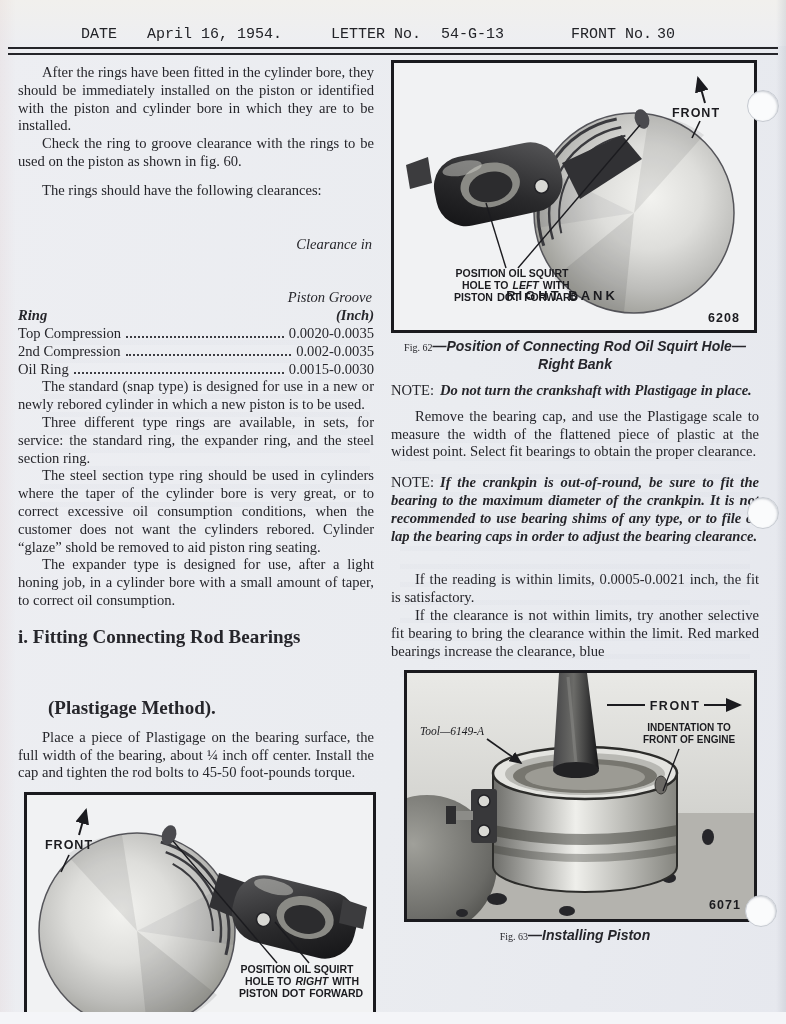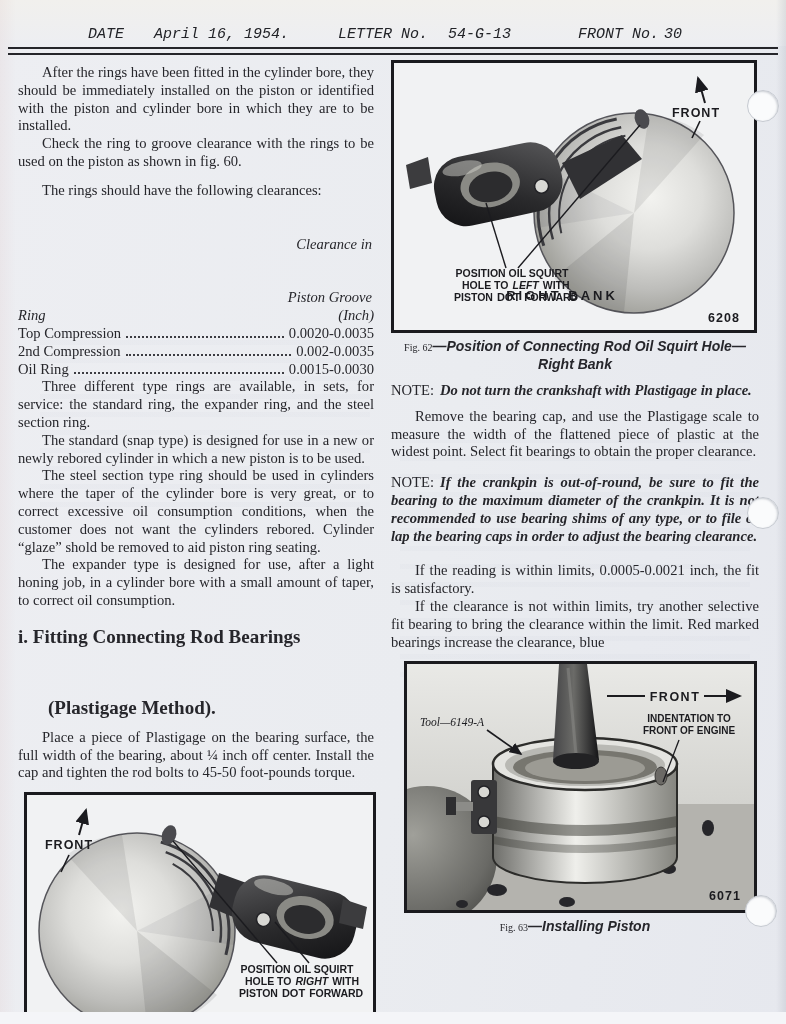--- a/index.html
+++ b/index.html
@@ -15,37 +15,37 @@
     background:linear-gradient(#f1f0ed,#edeef2);}
   .left-tint{position:absolute;top:0;left:0;bottom:0;width:16px;
     background:linear-gradient(90deg,rgba(208,160,158,0.10),rgba(208,160,158,0));}
   .right-shade{position:absolute;top:0;right:0;bottom:0;width:10px;
     background:linear-gradient(270deg,rgba(150,156,168,0.22),rgba(150,156,168,0));}
   .bottom-strip{position:absolute;left:0;right:0;bottom:0;height:12px;background:#f4f5f8;}
   .ghost{position:absolute;pointer-events:none;opacity:.55;
     background:repeating-linear-gradient(0deg,transparent 0 13px,rgba(95,105,140,0.045) 13px 18px);}
 
   
-  .hdr{position:absolute;top:26px;left:16px;right:0;height:22px;
-    font-family:"Liberation Mono",monospace;font-size:15px;color:#222328;font-style:italic;}
+  .hdr{position:absolute;top:26px;left:9px;right:0;height:22px;
+    font-family:"Liberation Mono",monospace;font-size:15px;color:#222328;}
   .hdr span{position:absolute;white-space:nowrap;}
   .rule-double{position:absolute;top:47px;left:8px;right:8px;height:4px;
     border-top:2px solid #25252a;border-bottom:2px solid #25252a;}
 
   
   .col{position:absolute;font-size:14.6px;line-height:17.8px;text-align:justify;}
   .col-left{left:18px;top:64px;width:356px;}
   .col-right{left:391px;top:60px;width:368px;}
   .para{text-indent:24px;margin:0;}
   .gap-sm{height:11px;}
 
   
   .tbl{margin:0;}
   .tbl-hdr{text-align:right;font-style:italic;padding-right:2px;margin-top:36px;}
-  .tbl-row2{display:flex;justify-content:space-between;font-style:italic;}
+  .tbl-row2{display:flex;justify-content:space-between;font-style:italic;font-weight:bold;}
   .tbl-row{display:flex;align-items:baseline;}
   .tbl-row .lbl{white-space:nowrap;}
   .tbl-row .val{white-space:nowrap;}
   .leader{flex:1;border-bottom:2px dotted #3c3c42;margin:0 5px 3px 5px;height:0.72em;}
 
   
   .sec-h{font-weight:bold;font-size:19px;line-height:23px;margin:15px 0 10px 0;text-align:left;}
   .sec-h .l2{padding-left:30px;margin-top:48px;}
 
   
@@ -55,21 +55,21 @@
   #figbox63{width:347px;height:246px;margin:10px 0 0 13px;}
   .caption{text-align:center;margin-top:5px;line-height:16px;text-indent:0;}
   .caption .figno{font-size:10px;}
   .caption .ctext{font-family:"Liberation Sans","DejaVu Sans",sans-serif;
     font-style:italic;font-weight:bold;font-size:14px;}
 
   
   .note{margin:10px 0 8px 0;}
   .note .ntag{font-weight:normal;}
   .note .ntext{font-weight:bold;font-style:italic;margin-left:6px;}
-  .mt8{margin-top:17px;}
+  .mt8{margin-top:26px;}
 
   
   .hole{position:absolute;width:30px;height:30px;border-radius:50%;
     background:#fafbfc;border:1px solid #c6cad1;z-index:60;
     box-shadow:-1px 1px 2px rgba(130,136,148,0.35) inset;}
 
   
   .svgl{font-family:"Liberation Sans","DejaVu Sans",sans-serif;font-weight:bold;fill:#1b1b1f;}
 </style>
 </head>
@@ -112,22 +112,22 @@
         <span class="lbl">2nd Compression</span>
         <span class="leader"></span>
         <span class="val">0.002-0.0035</span>
       </div>
       <div class="tbl-row">
         <span class="lbl">Oil Ring</span>
         <span class="leader"></span>
         <span class="val">0.0015-0.0030</span>
       </div>
     </div>
+    <p class="para">The standard (snap type) is designed for use in a new or newly rebored cylinder in which a new piston is to be used.</p>
     <p class="para">Three different type rings are available, in sets, for service: the standard ring, the expander ring, and the steel section ring.</p>
-    <p class="para">The standard (snap type) is designed for use in a new or newly rebored cylinder in which a new piston is to be used.</p>
     <p class="para">The steel section type ring should be used in cylinders where the taper of the cylinder bore is very great, or to correct excessive oil consumption conditions, when the customer does not want the cylinders rebored. Cylinder “glaze” shold be removed to aid piston ring seating.</p>
     <p class="para">The expander type is designed for use, after a light honing job, in a cylinder bore with a small amount of taper, to correct oil consumption.</p>
 
     <div class="sec-h">
       <div>i.  Fitting Connecting Rod Bearings</div>
       <div class="l2">(Plastigage Method).</div>
     </div>
     <p class="para">Place a piece of Plastigage on the bearing surface, the full width of the bearing, about ¼ inch off center. Install the cap and tighten the rod bolts to 45-50 foot-pounds torque.</p>
 
     <div class="figure" id="figbox61">

